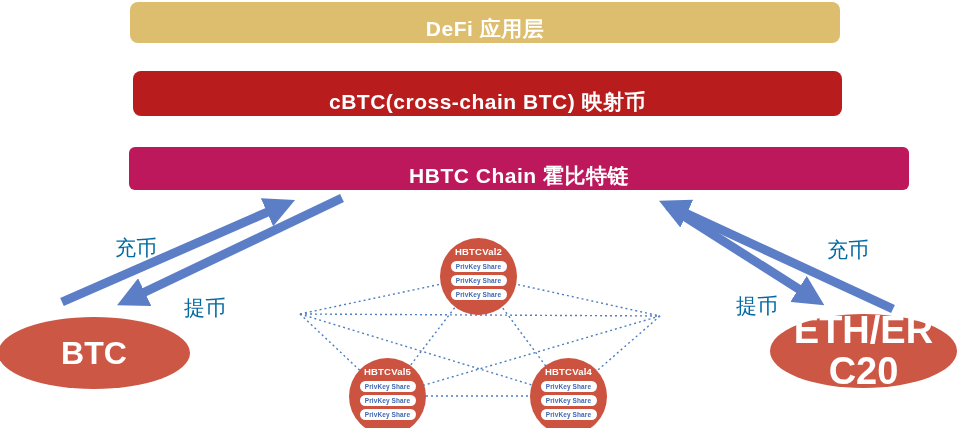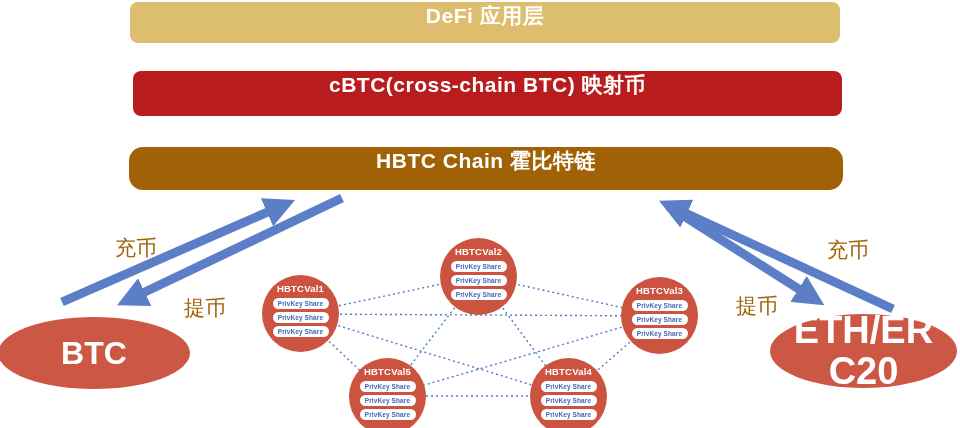--- a/index.html
+++ b/index.html
@@ -11,47 +11,47 @@
     width: 960px;
     height: 428px;
     background: #ffffff;
     overflow: hidden;
   }
 
   
   .layer-bar {
     position: absolute;
     display: flex;
-    align-items: flex-start;
+    align-items: flex-end;
     justify-content: center;
     color: #ffffff;
     font-weight: bold;
     font-size: 21px;
     border-radius: 8px;
     letter-spacing: 0.5px;
   }
   .layer-defi { left: 130px; top: 2px;   width: 710px; height: 41px; background: #DDBE6E; }
   .layer-cbtc { left: 133px; top: 71px;  width: 709px; height: 45px; background: #b91c1c; }
-  .layer-hbtc { left: 129px; top: 147px; width: 714px; height: 43px; background: #a16207; border-radius: 14px; }
+  .layer-hbtc { left: 129px; top: 147px; width: 780px; height: 43px; background: #be185d; border-radius: 6px; }
 
   
   .connector-layer {
     position: absolute;
     left: 0; top: 0;
     width: 960px; height: 428px;
     z-index: 1;
   }
 
   
   .flow-label {
     position: absolute;
     z-index: 3;
     width: 84px;
     text-align: center;
-    color: #a16207;
+    color: #0369a1;
     font-size: 21px;
     font-family: "Liberation Serif", "DejaVu Serif", serif;
   }
   .flow-label-left-deposit  { left: 94px;  top: 234px; }
   .flow-label-left-withdraw { left: 163px; top: 294px; }
   .flow-label-right-deposit { left: 806px; top: 236px; }
   .flow-label-right-withdraw{ left: 715px; top: 292px; }
 
   
   .chain-ellipse {
@@ -156,40 +156,28 @@
   <div class="flow-label flow-label-right-deposit">充币</div>
   <div class="flow-label flow-label-right-withdraw">提币</div>
 
   <div class="chain-ellipse chain-btc">
     <span class="chain-label">BTC</span>
   </div>
   <div class="chain-ellipse chain-eth">
     <span class="chain-label">ETH/ERC20</span>
   </div>
 
-  <div class="validator validator-1">
-    <div class="validator-name">HBTCVal1</div>
-    <div class="privkey-pill">PrivKey Share</div>
-    <div class="privkey-pill">PrivKey Share</div>
-    <div class="privkey-pill">PrivKey Share</div>
-  </div>
 
   <div class="validator validator-2">
     <div class="validator-name">HBTCVal2</div>
     <div class="privkey-pill">PrivKey Share</div>
     <div class="privkey-pill">PrivKey Share</div>
     <div class="privkey-pill">PrivKey Share</div>
   </div>
 
-  <div class="validator validator-3">
-    <div class="validator-name">HBTCVal3</div>
-    <div class="privkey-pill">PrivKey Share</div>
-    <div class="privkey-pill">PrivKey Share</div>
-    <div class="privkey-pill">PrivKey Share</div>
-  </div>
 
   <div class="validator validator-4">
     <div class="validator-name">HBTCVal4</div>
     <div class="privkey-pill">PrivKey Share</div>
     <div class="privkey-pill">PrivKey Share</div>
     <div class="privkey-pill">PrivKey Share</div>
   </div>
 
   <div class="validator validator-5">
     <div class="validator-name">HBTCVal5</div>

